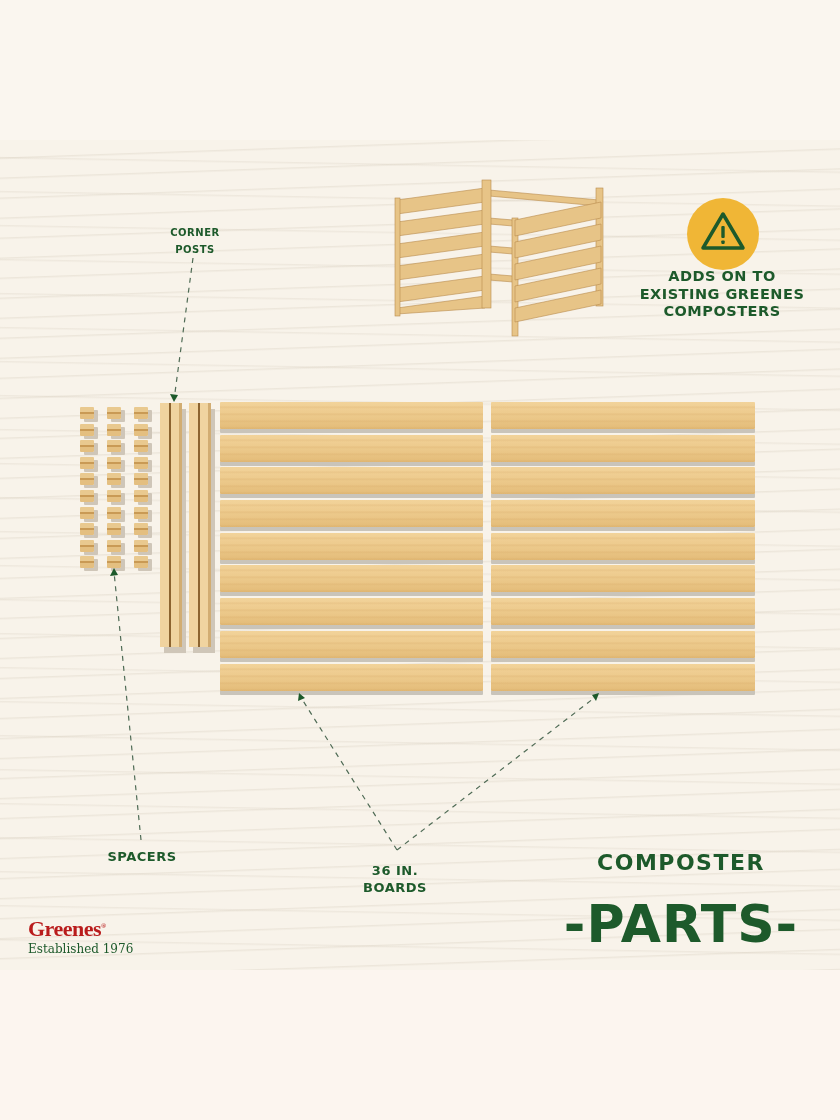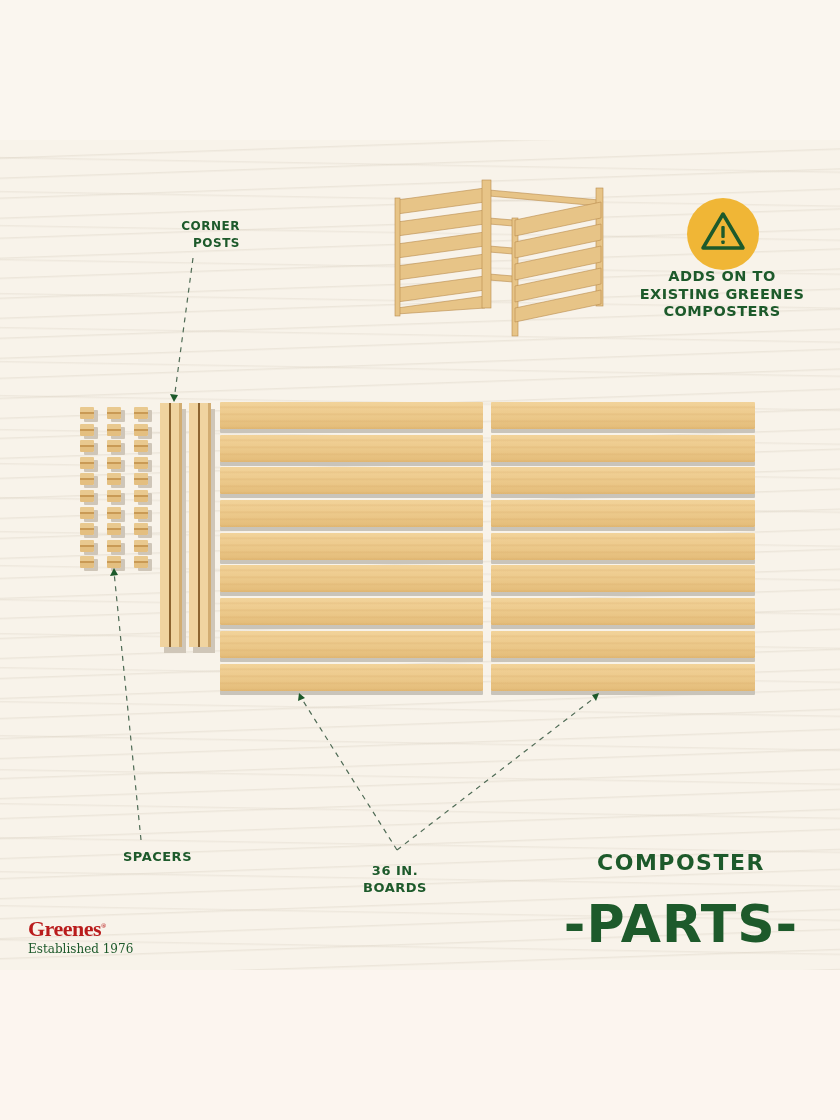--- a/index.html
+++ b/index.html
@@ -98,21 +98,21 @@
     <rect x="34.3" y="28" width="3.4" height="12" rx="1" fill="#1d5a2b"></rect>
     <rect x="34.3" y="42.5" width="3.4" height="3.4" rx="0.8" fill="#1d5a2b"></rect>
   </svg>
 </div>
 <div class="label" style="left:628px; top:268px; width:188px; font-size:14.5px; line-height:17.5px;">
   <div>ADDS ON TO</div>
   <div>EXISTING GREENES</div>
   <div>COMPOSTERS</div>
 </div>
 
-<div class="label" style="left:150px; top:218px; width:90px; font-size:12px; line-height:17px;text-align:right;">
+<div class="label" style="left:150px; top:224px; width:90px; font-size:10px; line-height:17px;">
   <div>CORNER</div>
   <div>POSTS</div>
 </div>
 
 <div class="spacer-col" style="left:80px;">
   <div class="spacer"></div>
     <div class="spacer"></div>
     <div class="spacer"></div>
     <div class="spacer"></div>
     <div class="spacer"></div>
@@ -182,21 +182,21 @@
     <line x1="397" y1="850" x2="598" y2="695"></line>
   </g>
   <g fill="#1d5a2b">
     <polygon points="174,402 170,394 178,395"></polygon>
     <polygon points="114,568 110,576 118,575"></polygon>
     <polygon points="299,693 298,701 305,698"></polygon>
     <polygon points="599,693 592,695 596,701"></polygon>
   </g>
 </svg>
 
-<div class="label" style="left:92px; top:849px; width:100px; font-size:13px;text-align:right;">SPACERS</div>
+<div class="label" style="left:92px; top:849px; width:100px; font-size:13px;">SPACERS</div>
 
 <div class="label" style="left:340px; top:862px; width:110px; font-size:13px; line-height:17px;">
   <div>36 IN.</div>
   <div>BOARDS</div>
 </div>
 
 <div style="position:absolute; left:28px; top:914px; width:130px;">
   <div style="font-family:Liberation Serif, serif; font-weight:bold; color:#b91c1c; font-size:22px; letter-spacing:-0.5px; line-height:24px;">
     <span>Greenes</span><sup style="font-size:7px;">®</sup>
   </div>

